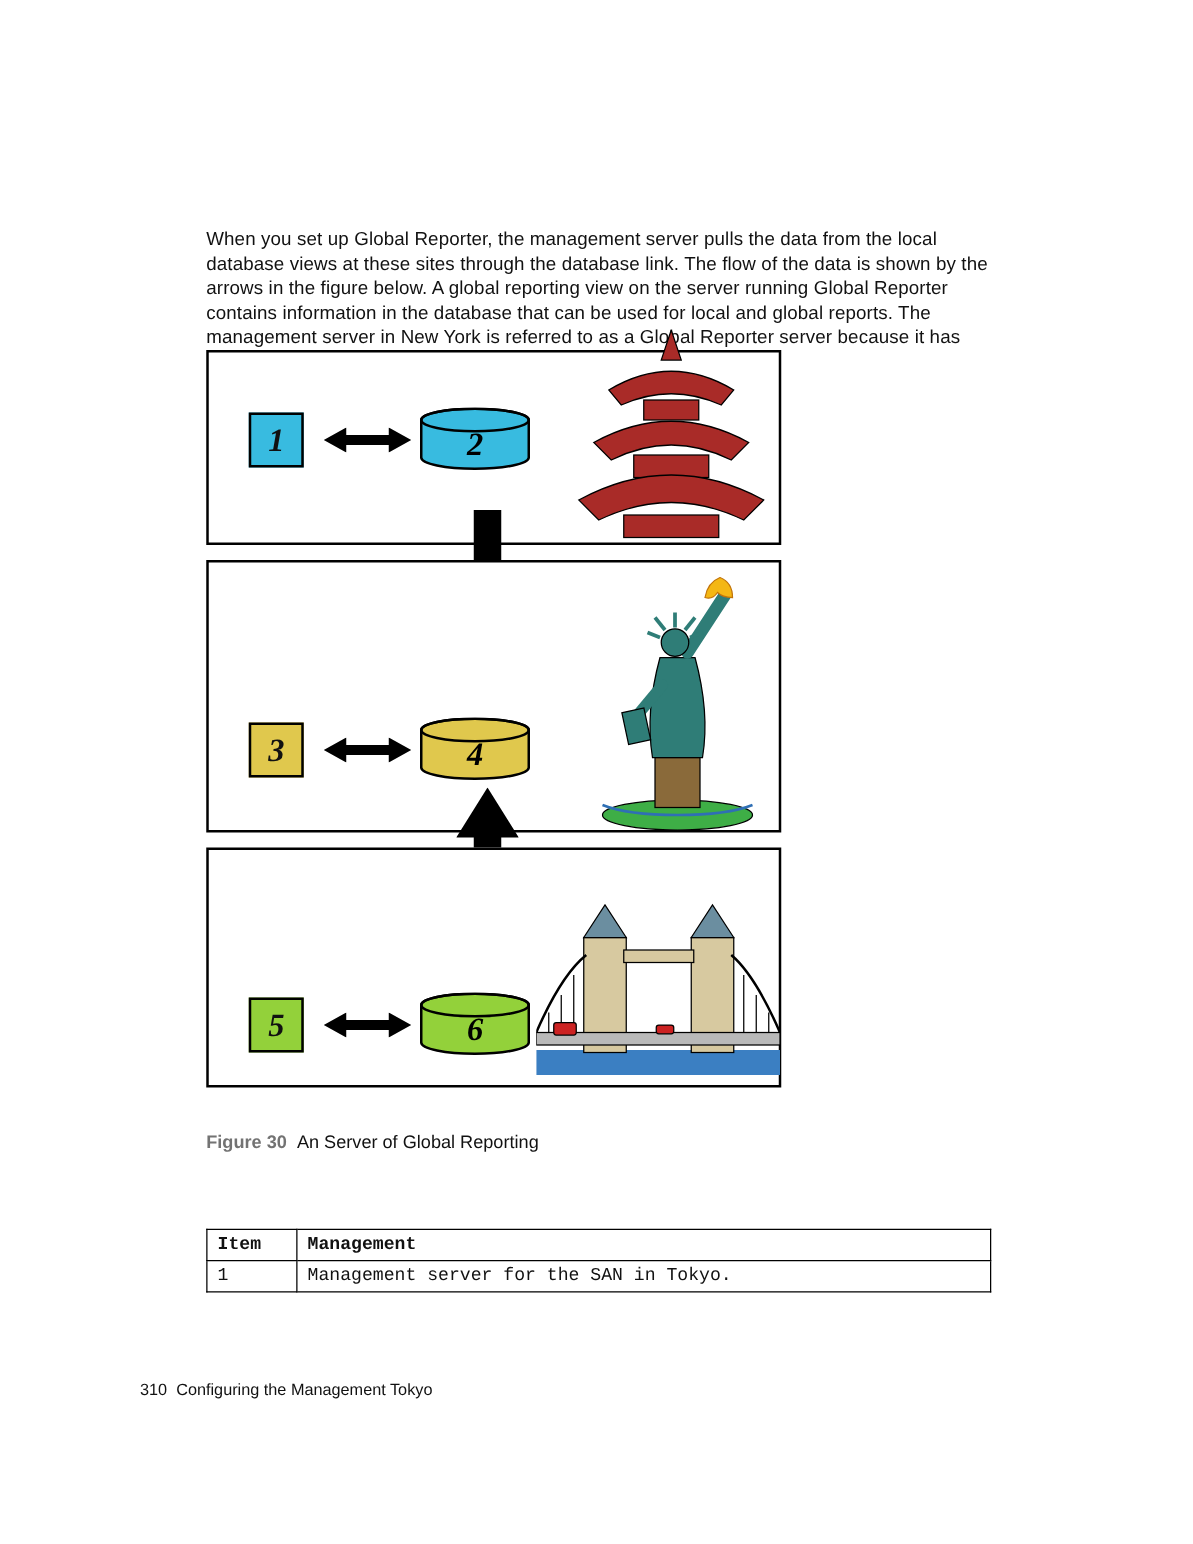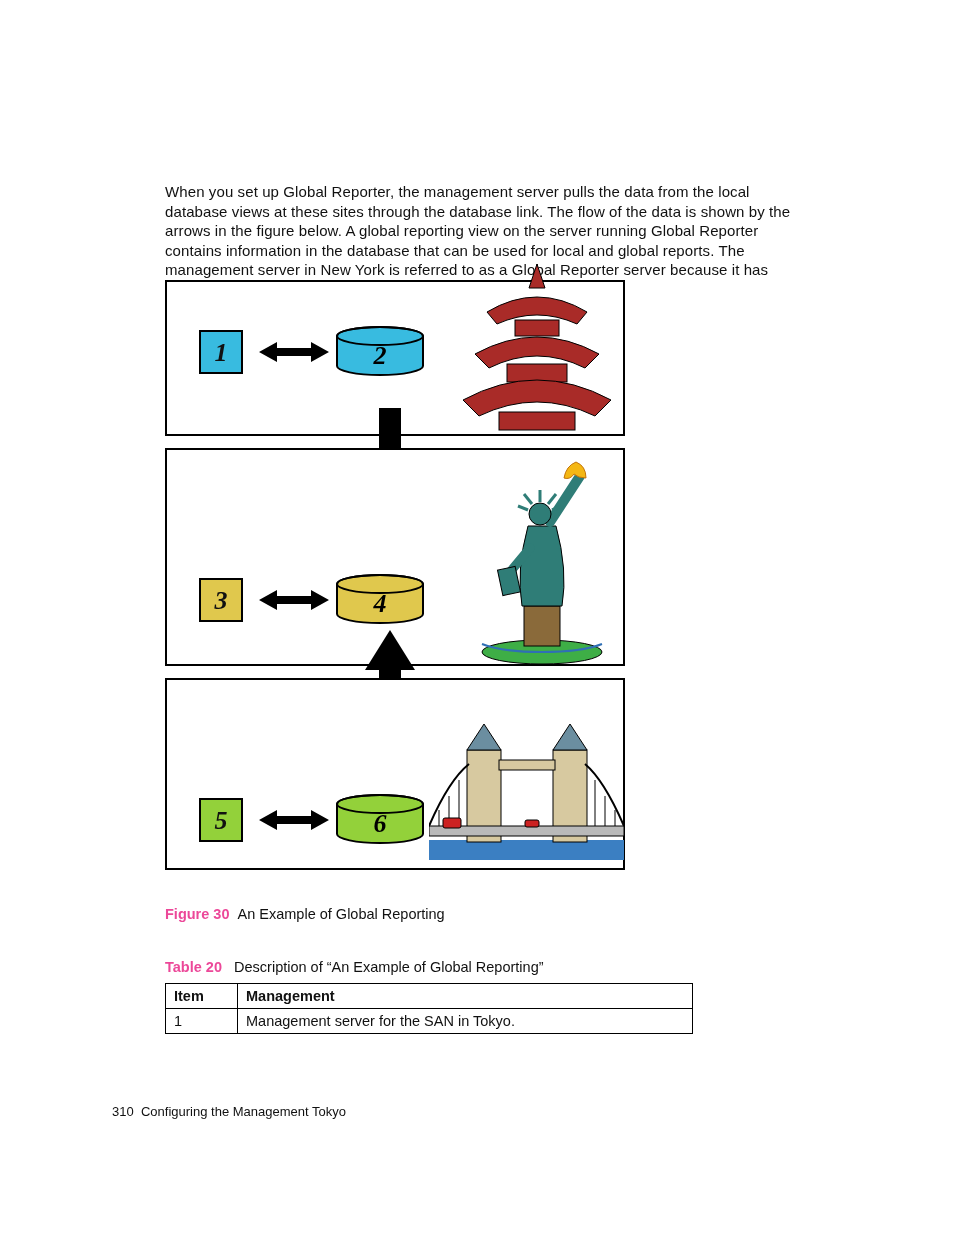--- a/index.html
+++ b/index.html
@@ -87,29 +87,30 @@
     left: 165px;
     top: 906px;
     font-size: 14.5px;
   }
   .tbl-caption {
     position: absolute;
     left: 165px;
     top: 959px;
     font-size: 14.5px;
   }
-  .label-bold { color: #ec4899; font-weight: bold; }
+  .label-bold { color: #737373; font-weight: bold; }
 
   table.desc {
     position: absolute;
     left: 165px;
     top: 983px;
-    width: 528px;
+    width: 628px;
     border-collapse: collapse;
     font-size: 14.5px;
+    font-family: Liberation Mono, monospace;
   }
   table.desc th, table.desc td {
     border: 1.5px solid #000;
     text-align: left;
     padding: 4px 8px;
   }
   table.desc th { font-weight: bold; }
   table.desc col.item { width: 72px; }
 
   .footer {
@@ -254,27 +255,23 @@
 
           <rect x="14" y="108" width="18" height="10" rx="2" fill="#c22" stroke="#000"></rect>
           <rect x="96" y="110" width="14" height="7" rx="2" fill="#c22" stroke="#000"></rect>
         </svg>
       </div>
     </div>
   </div>
 
   <div class="fig-caption">
     <span class="label-bold">Figure 30</span>
-    &nbsp;<span>An Example of Global Reporting</span>
+    &nbsp;<span>An Server of Global Reporting</span>
   </div>
 
-  <div class="tbl-caption">
-    <span class="label-bold">Table 20</span>
-    &nbsp;&nbsp;<span>Description of “An Example of Global Reporting”</span>
-  </div>
 
   <table class="desc">
     <colgroup>
         <col class="item">
         <col>
       </colgroup>
     <tbody>
         <tr>
       <th>Item</th>
       <th>Management</th>

